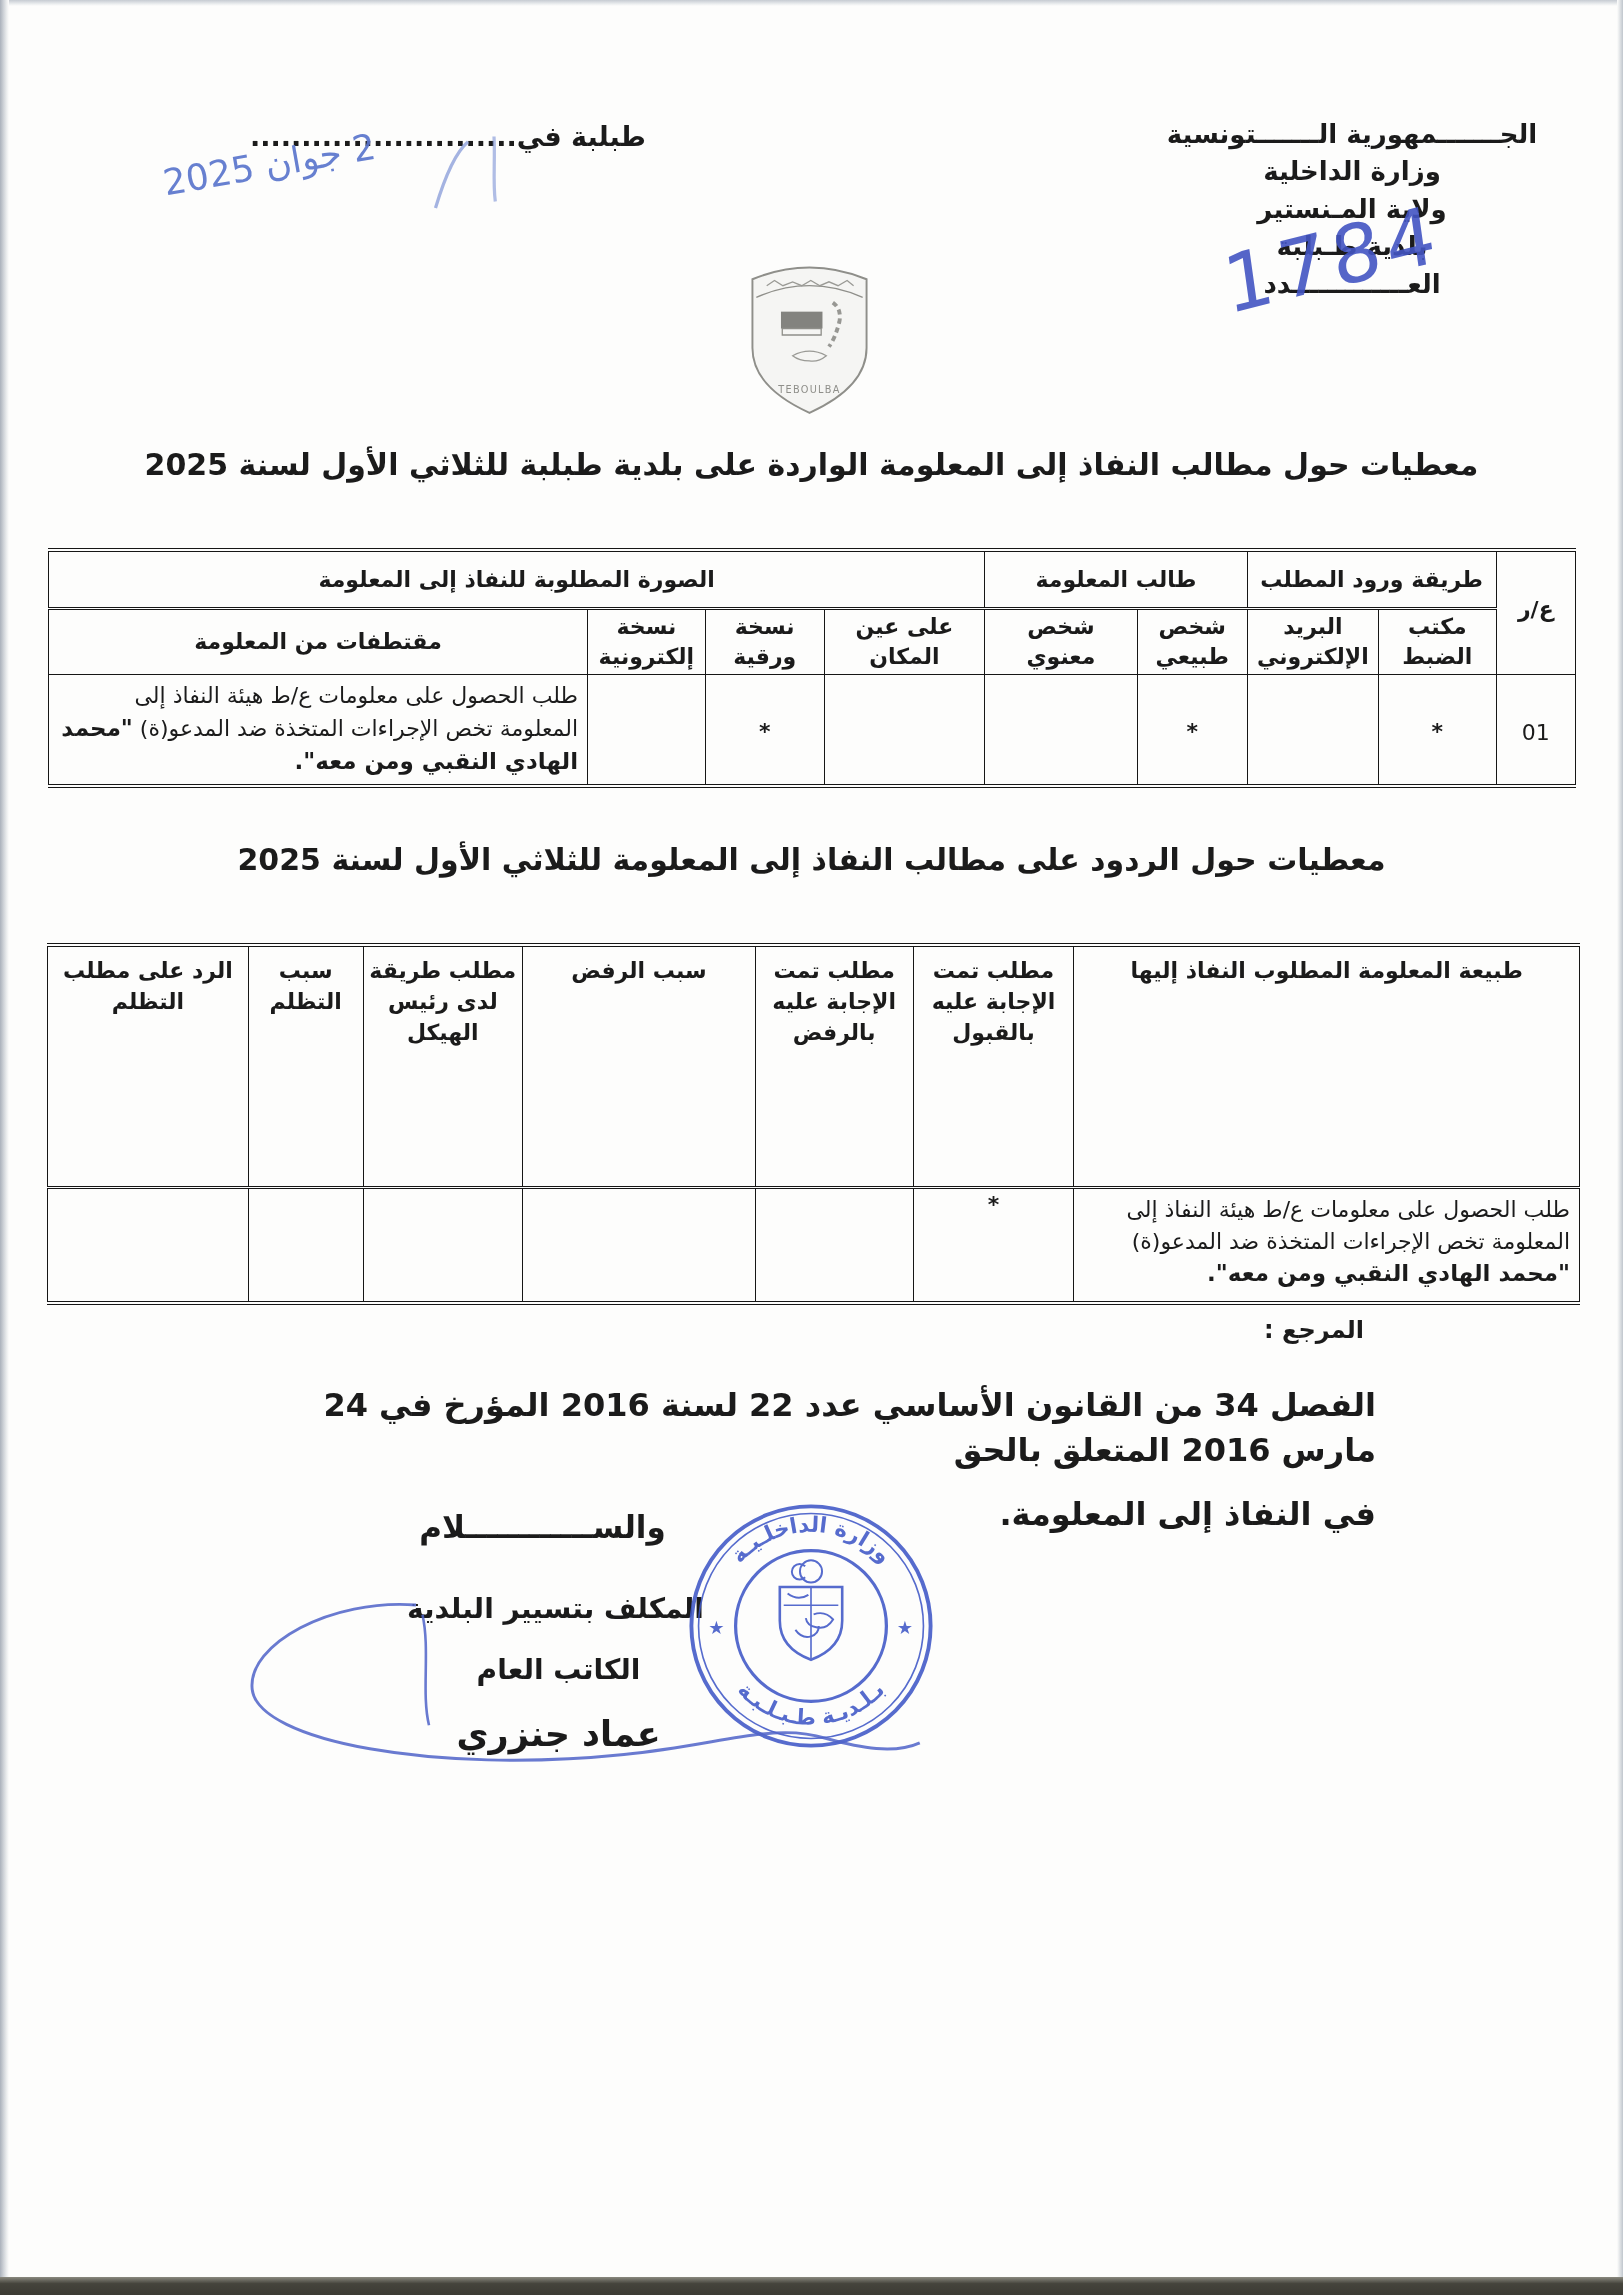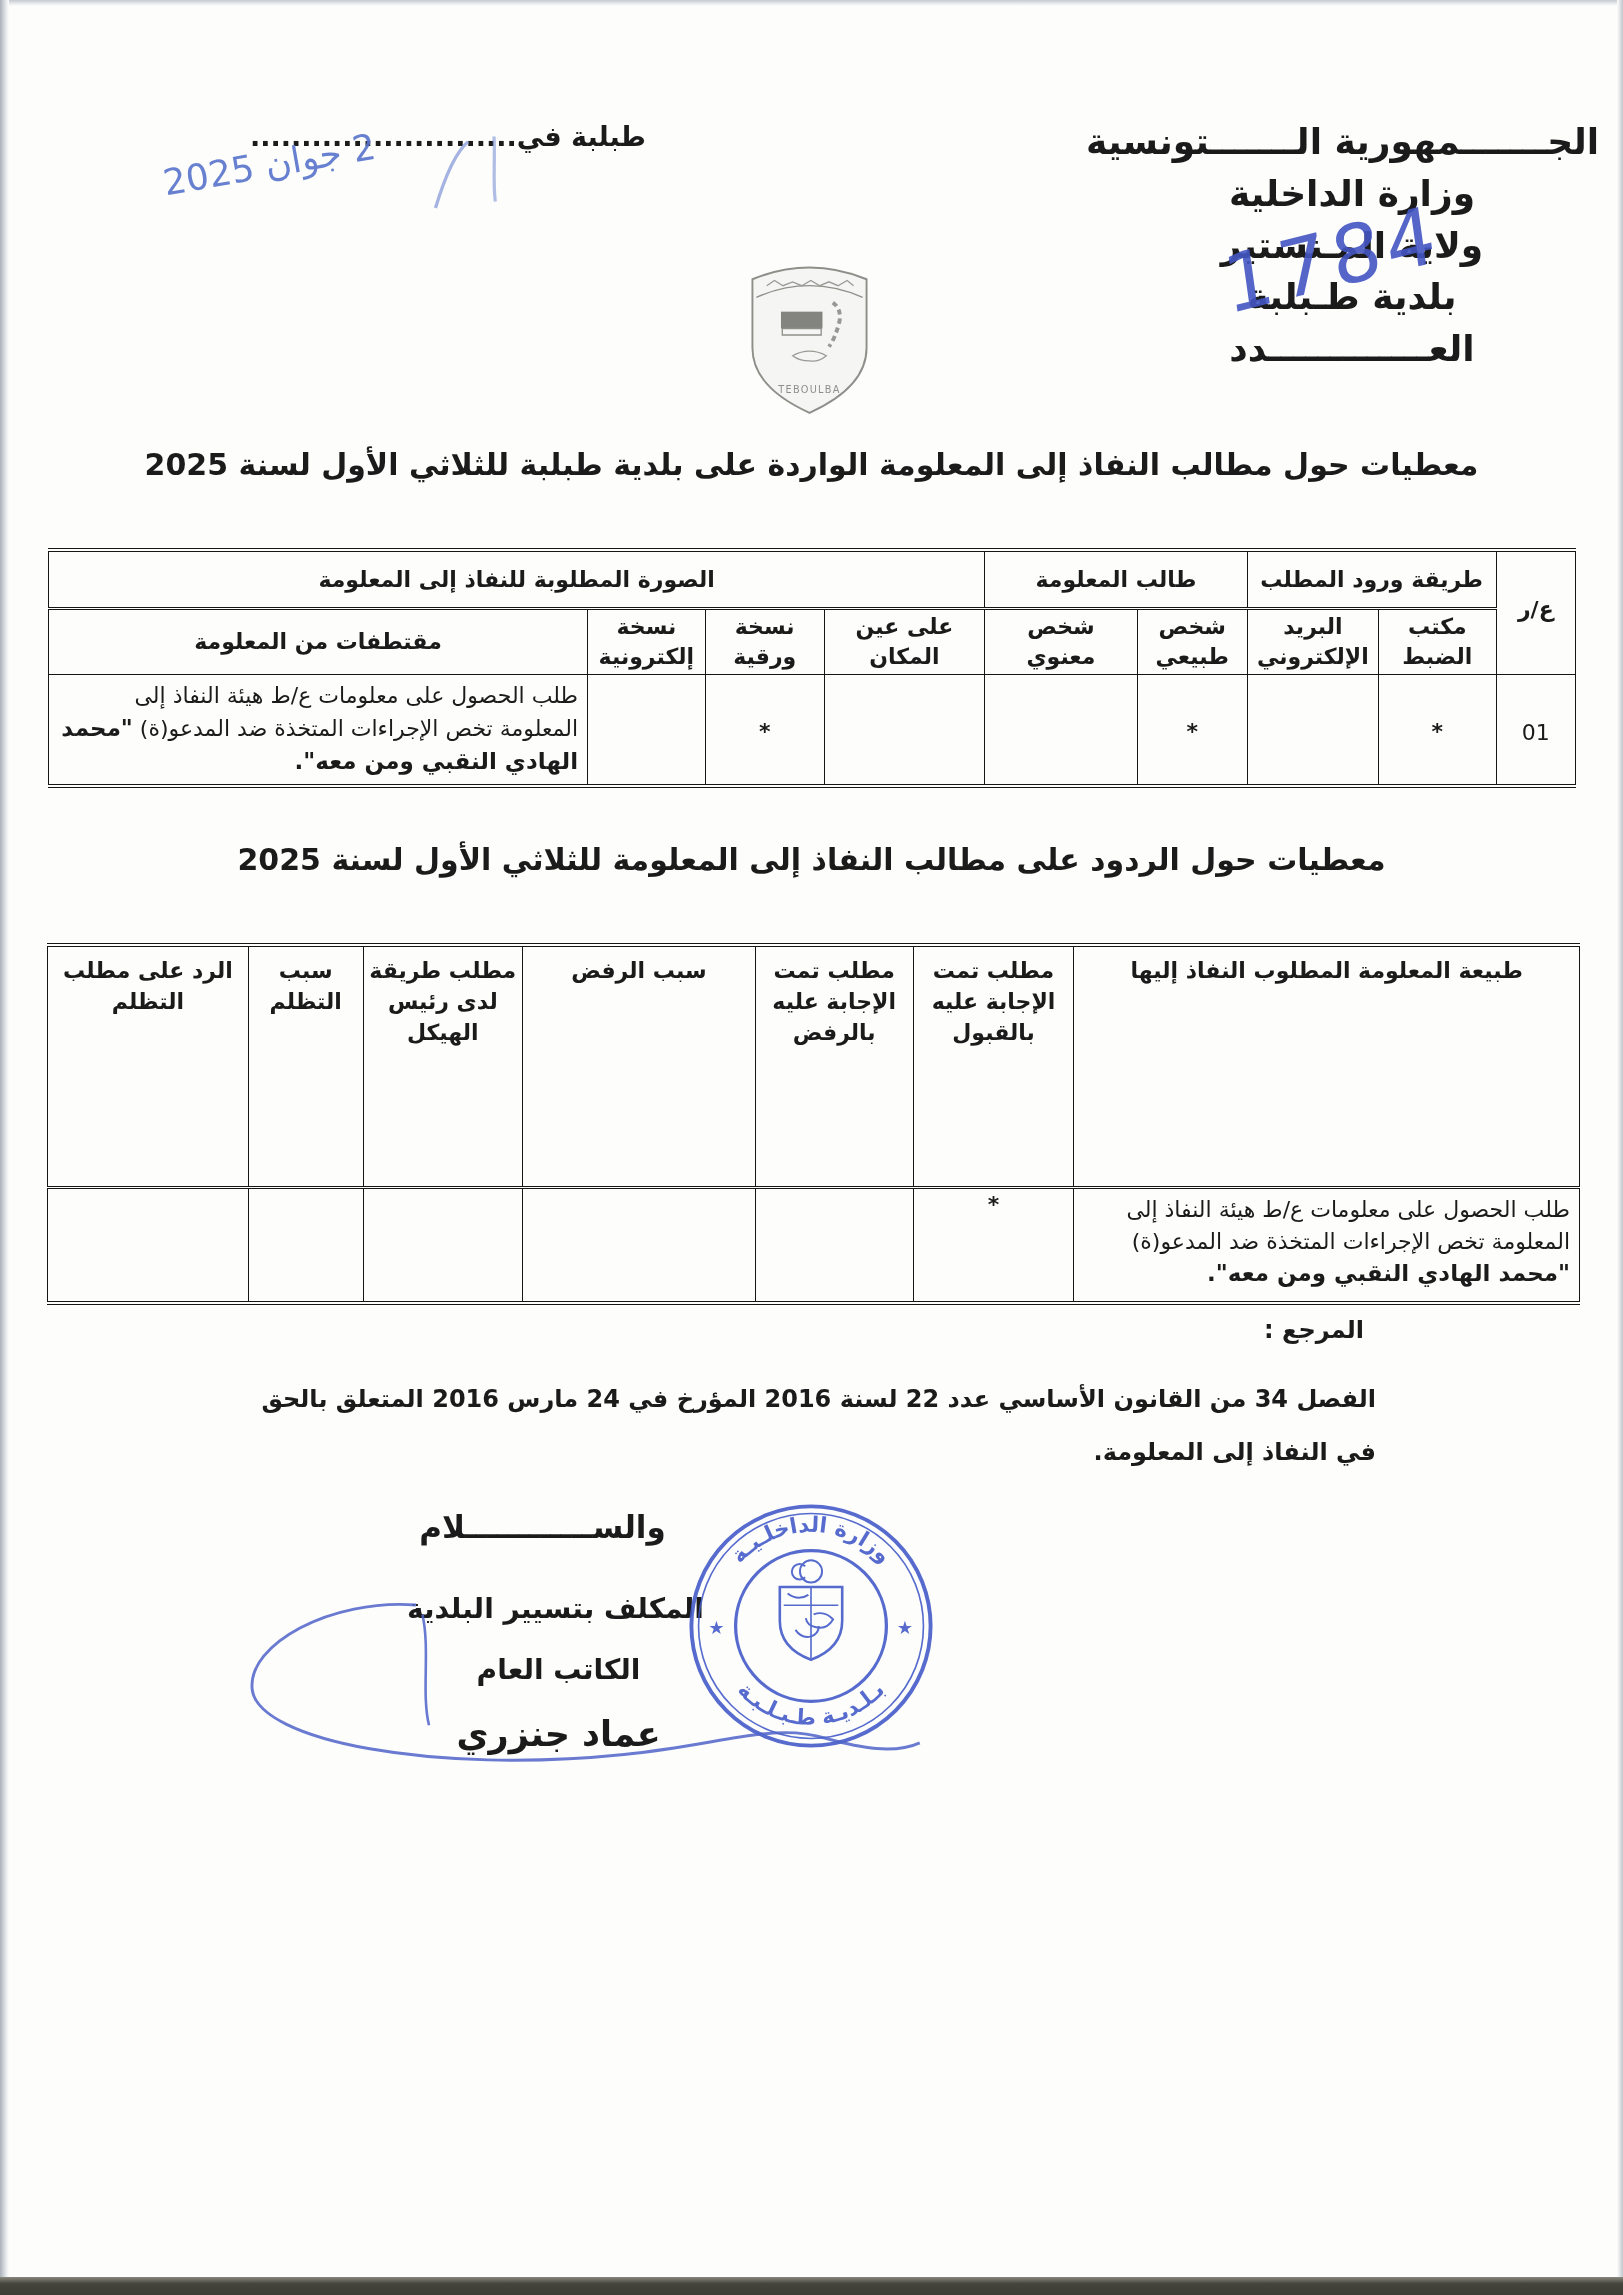--- a/index.html
+++ b/index.html
@@ -17,21 +17,21 @@
   .edge-right { position:absolute; right:0; top:0; width:6.5px; height:100%;
     background:linear-gradient(270deg,#c0c6cd 0%,#eceeef 70%,#fdfdfc 100%); }
   .edge-bottom{ position:absolute; left:0; top:2277px; width:100%; height:19px;
     background:linear-gradient(180deg,#8a897f 0%,#45443c 35%,#3b3a33 100%); }
 
   .abs { position:absolute; }
   .bold { font-weight:bold; }
 
   
   .hdr-right { left:1105px; top:116px; width:494px; text-align:center;
-    font-size:36px; font-weight:bold; line-height:1.44; direction:rtl; }
+    font-size:26px; font-weight:bold; line-height:1.44; direction:rtl; }
   .hdr-right div { white-space:nowrap; }
   .hand-number { left:1221px; top:214px; font-size:79px; color:#4355c3;
     transform:rotate(-14deg) skewX(-6deg); letter-spacing:5.2px; opacity:.9; }
   .hdr-left { left:250px; top:121px; direction:rtl; font-size:27px; font-weight:bold; white-space:nowrap; }
   .hdr-left .dots { font-weight:bold; letter-spacing:1.3px; }
   .hand-date { left:162px; top:144px; font-size:36px; color:#5b76cd;
     transform:rotate(-10deg); direction:rtl; white-space:nowrap; opacity:.92; }
 
   
   .doc-title { left:0; width:1623px; text-align:center; font-size:30px; font-weight:bold; direction:rtl; }
@@ -53,21 +53,21 @@
   .serial { text-align:center; font-size:23.4px; padding-top:6.5px; vertical-align:top; }
   .longtext { text-align:right; padding:5.2px 9px; line-height:1.45; vertical-align:top; }
   .longtext .bold { font-size:23px; }
   .t2 .hd { text-align:center; font-weight:bold; vertical-align:top; height:242px;
     padding:9px 5.2px 0 5.2px; line-height:1.4; border-bottom:3.9px double #161616 !important; }
   .t2 .dr { height:116px; vertical-align:top; }
 
   
   .ref-label { right:259px; top:1316px; font-size:24px; font-weight:bold; direction:rtl; }
   .ref-text { right:247px; top:1383px; width:1144px; direction:rtl; text-align:right;
-    font-size:24px; font-weight:bold; line-height:1.4; }
+    font-size:32px; font-weight:bold; line-height:1.4; }
   .ref-text .l2 { margin-top:19.5px; }
 
   
   .closing   { left:390px; top:1509px; width:305px; text-align:center; font-size:31px; font-weight:bold; direction:rtl; }
   .sig-role1 { left:380px; top:1592px; width:351px; text-align:center; font-size:28px; font-weight:bold; direction:rtl; }
   .sig-role2 { left:448px; top:1653px; width:221px; text-align:center; font-size:28px; font-weight:bold; direction:rtl; }
   .sig-name  { left:435px; top:1714px; width:247px; text-align:center; font-size:35px; font-weight:bold; direction:rtl; }
 
   .stamp-svg { left:681px; top:1496px; }
   .sign-svg  { left:221px; top:1553px; }

